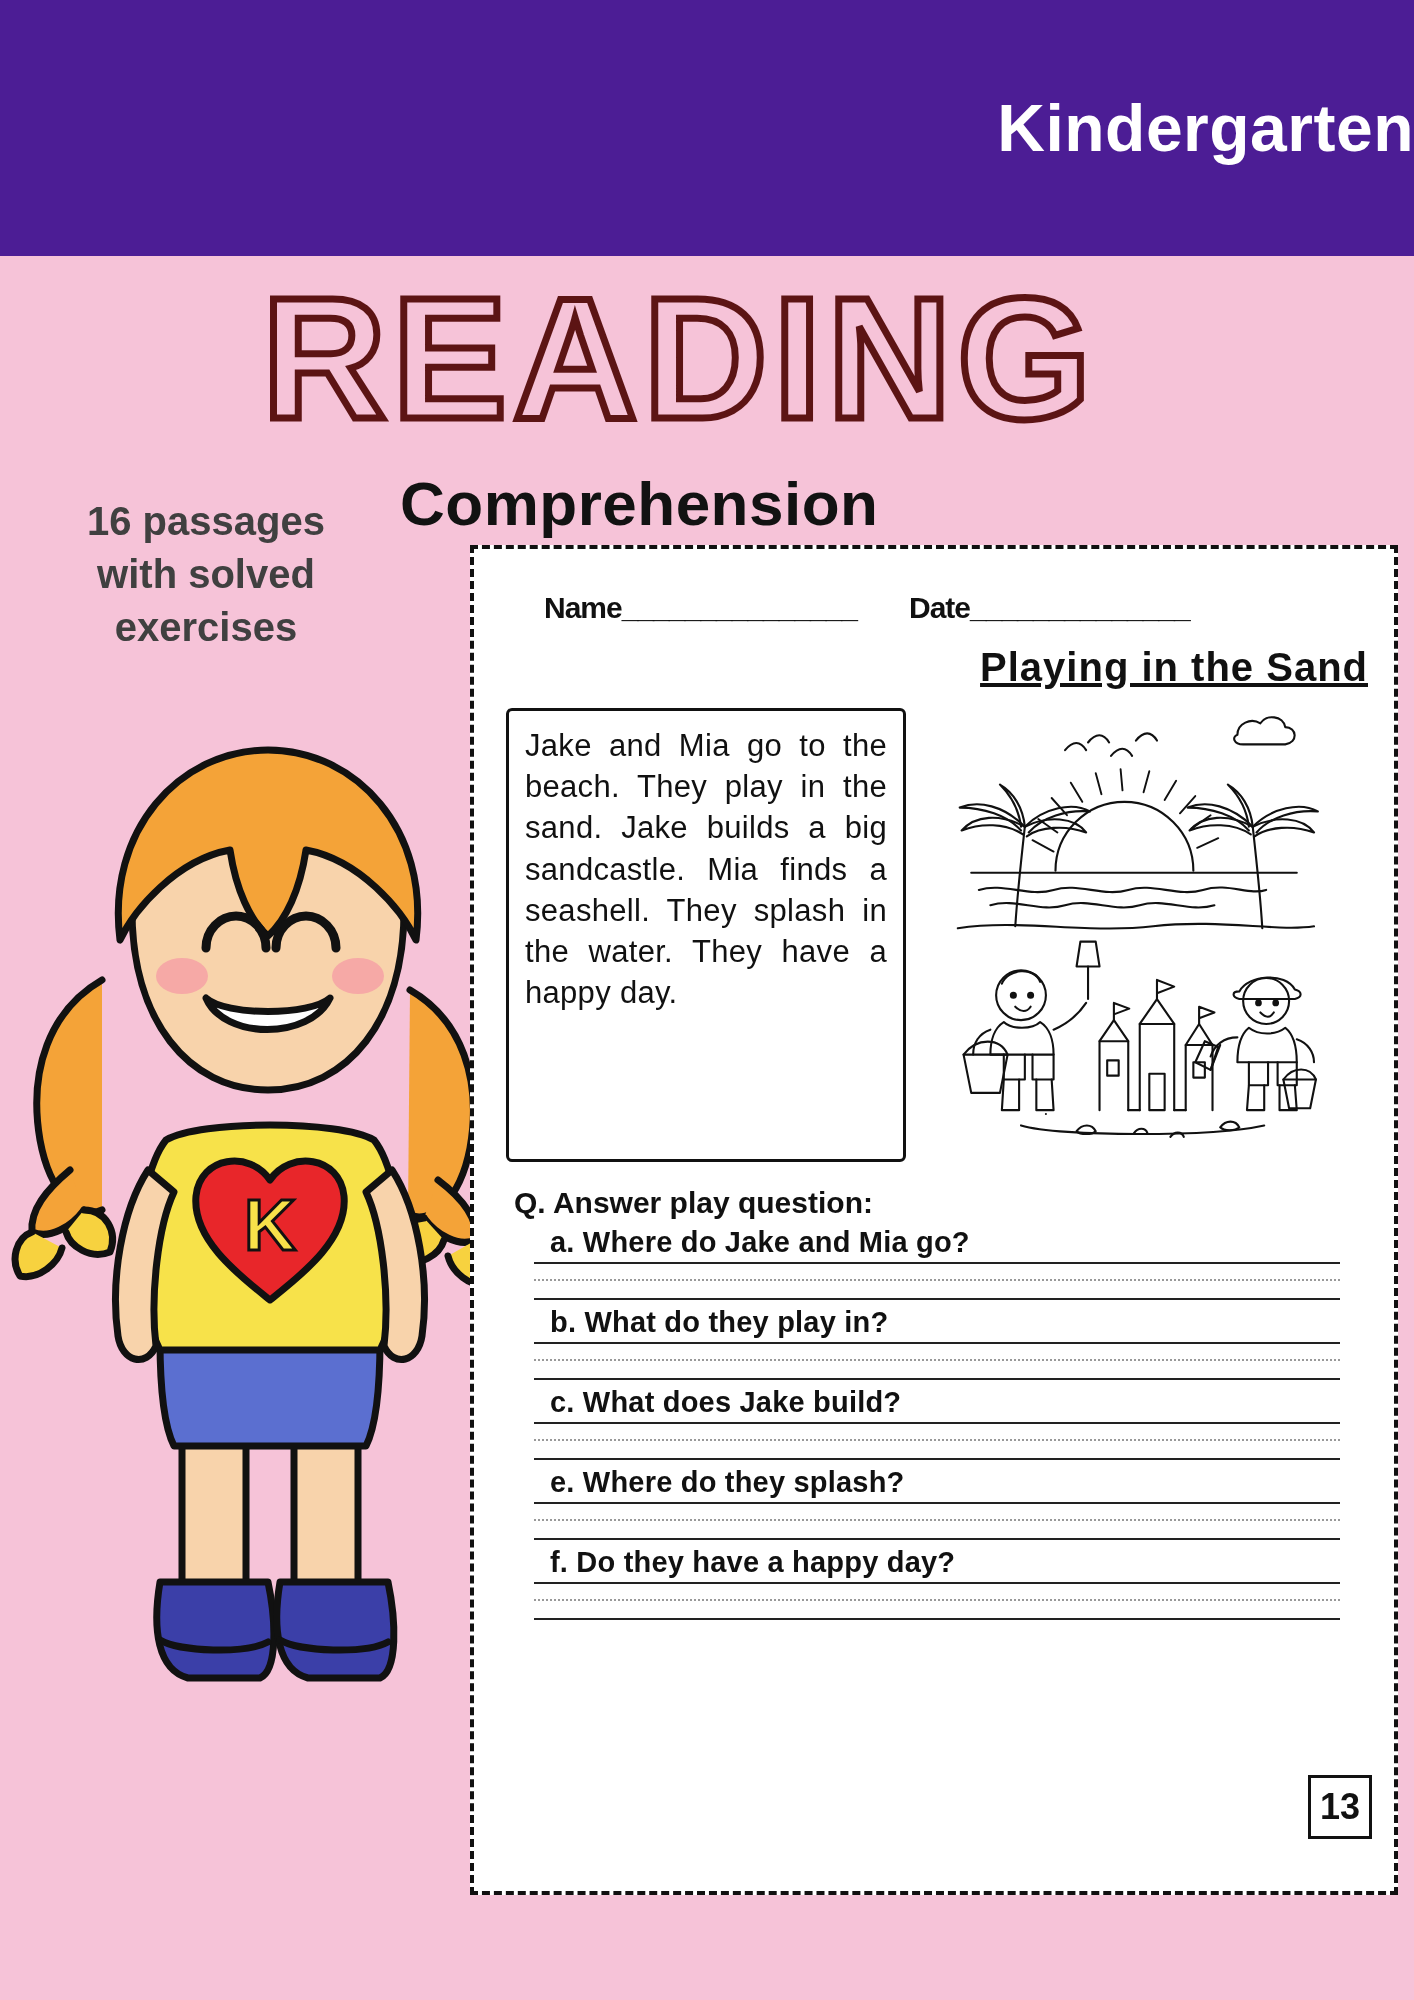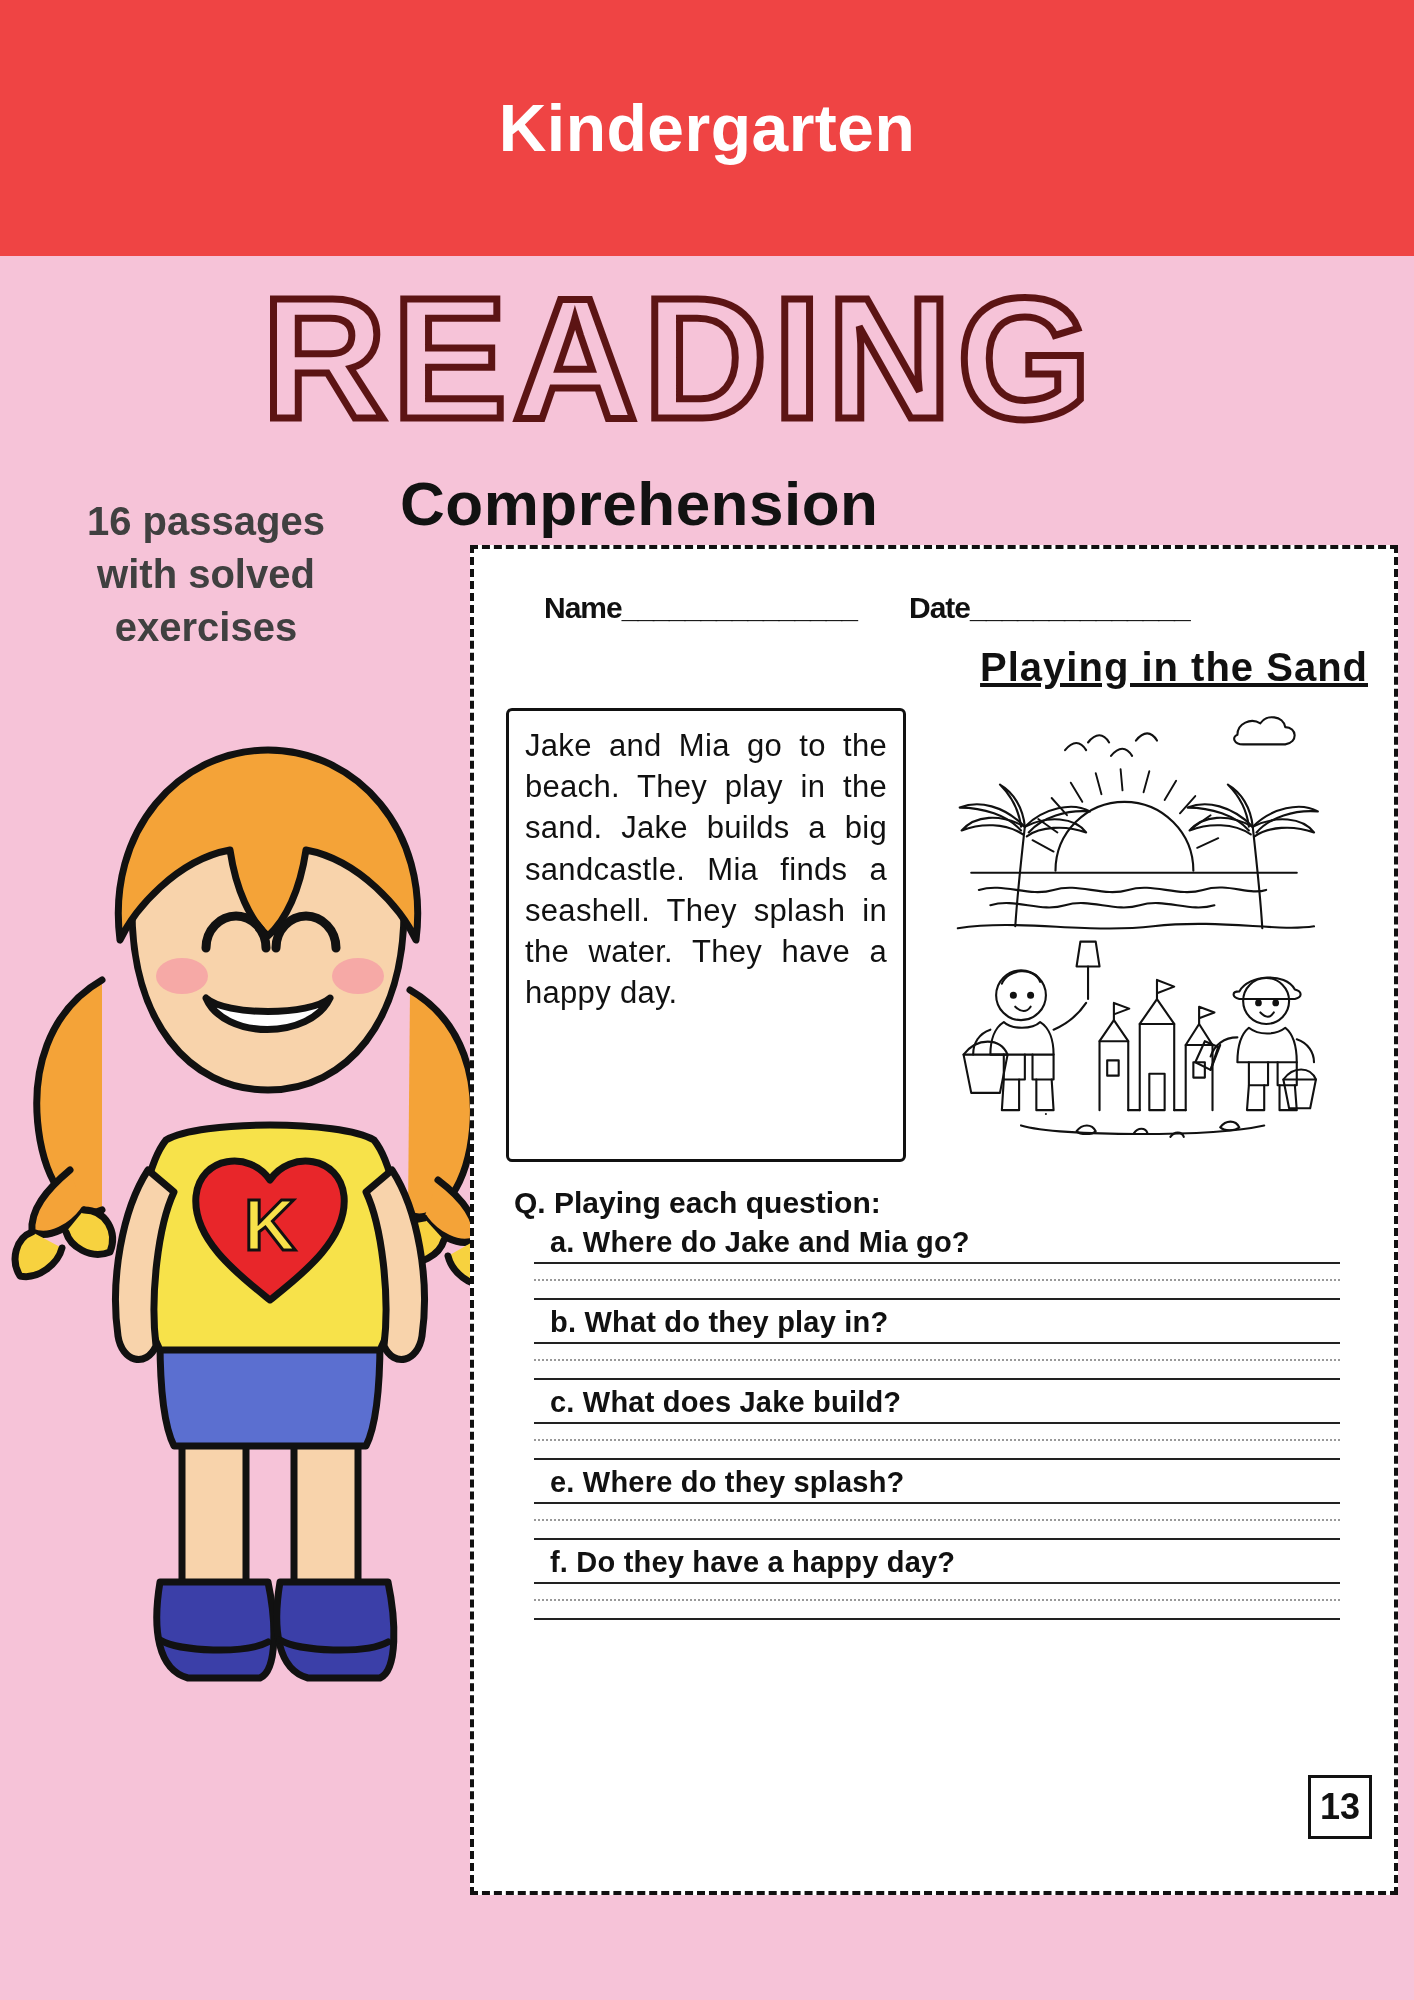--- a/index.html
+++ b/index.html
@@ -14,24 +14,24 @@
     overflow: hidden;
     position: relative;
   }
 
   
   .banner {
     position: absolute;
     left: 0; top: 0;
     width: 1414px;
     height: 256px;
-    background: #ef4444;
+    background: #4c1d95;
     display: flex;
     align-items: center;
-    justify-content: center;
+    justify-content: flex-end;
   }
   .banner-title {
     color: #ffffff;
     font-size: 66px;
     font-weight: bold;
     letter-spacing: 0.5px;
   }
 
   
   .pink-body {
@@ -383,21 +383,21 @@
           <path d="M300 438 c6 -8 16 -8 20 0 c-4 4 -16 4 -20 0 Z"></path>
           <path d="M210 444 c4 -6 12 -6 14 0"></path>
           <path d="M248 448 c4 -6 12 -6 14 0"></path>
           <path d="M118 424 l0 0"></path>
           <path d="M92 436 c40 12 200 12 254 0"></path>
         </g>
       </svg>
     </div>
   </div>
 
-  <div class="q-head">Q. Playing each question:</div>
+  <div class="q-head">Q. Answer play question:</div>
 
   <div class="q-list">
     <div class="q-item">
       <div class="q-text">a. Where do Jake and Mia go?</div>
       <div class="ruled"></div>
     </div>
     <div class="q-item">
       <div class="q-text">b. What do they play in?</div>
       <div class="ruled"></div>
     </div>

